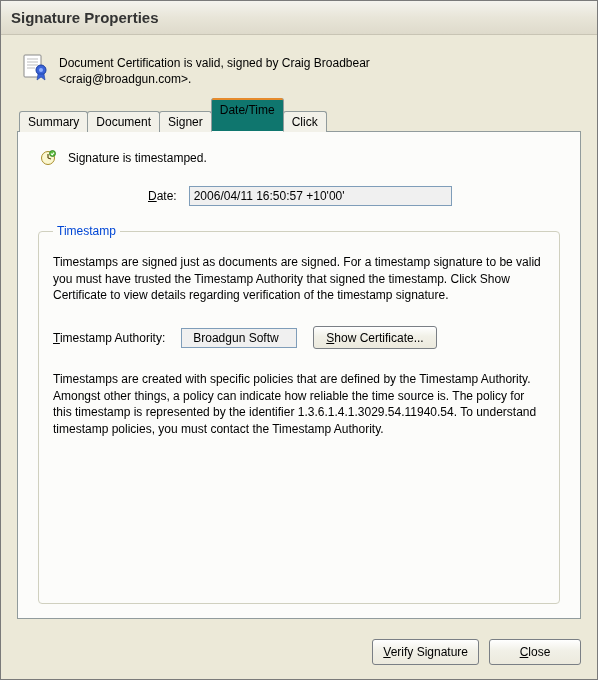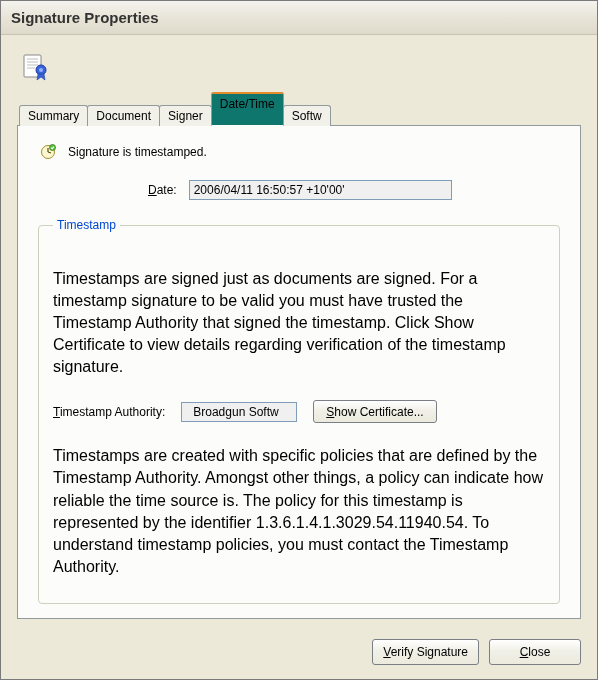--- a/index.html
+++ b/index.html
@@ -146,24 +146,23 @@
     margin: 0;
     padding: 16px 14px 14px 14px;
     flex: 1;
   }
   fieldset.groupbox legend {
     color: #0046D5;
     font-size: 12px;
     padding: 0 4px;
   }
   .para {
-    font-size: 16px;
+    font-size: 12px;
     line-height: 1.38;
     margin-bottom: 22px;
-    margin-top: 20px;
   }
   .para.last { margin-bottom: 0; }
   .auth-row {
     display: flex;
     align-items: center;
     gap: 16px;
     margin-bottom: 22px;
   }
   .btn {
     border: 1px solid #7A7F85;
@@ -204,28 +203,32 @@
           <rect x="3" y="2" width="17" height="22" rx="1" fill="#FFFFFF" stroke="#8A8A8A" stroke-width="1"></rect>
           <line x1="6" y1="6" x2="17" y2="6" stroke="#BDBDBD" stroke-width="1"></line>
           <line x1="6" y1="9" x2="17" y2="9" stroke="#BDBDBD" stroke-width="1"></line>
           <line x1="6" y1="12" x2="17" y2="12" stroke="#BDBDBD" stroke-width="1"></line>
           <line x1="6" y1="15" x2="14" y2="15" stroke="#BDBDBD" stroke-width="1"></line>
           <circle cx="20" cy="17" r="5" fill="#3A63D8" stroke="#1C3FA0" stroke-width="1"></circle>
           <circle cx="20" cy="17" r="2" fill="#8FAFFF"></circle>
           <path d="M17 21 L16 27 L20 24 L24 27 L23 21 Z" fill="#3A63D8" stroke="#1C3FA0" stroke-width="0.6"></path>
         </svg>
       </span>
+      <div class="cert-text">
+        <span>Document Certification is valid, signed by Craig Broadbear</span><br>
+        <span>&lt;craig@broadgun.com&gt;.</span>
+      </div>
     </div>
 
     <div class="tabs-header">
       <div class="tab">Summary</div>
       <div class="tab">Document</div>
       <div class="tab">Signer</div>
       <div class="tab active">Date/Time</div>
-      <div class="tab">Softw</div>
+      <div class="tab">Click</div>
     </div>
 
     <div class="tab-panel">
 
       <div class="status-row">
         <span class="clock-icon">
           <svg viewBox="0 0 16 16" width="16" height="16">
             <circle cx="8" cy="8" r="6.5" fill="#FBF7D0" stroke="#A88D2A" stroke-width="1"></circle>
             <line x1="8" y1="8" x2="8" y2="4" stroke="#5A4A10" stroke-width="1.2"></line>
             <line x1="8" y1="8" x2="11" y2="9" stroke="#5A4A10" stroke-width="1.2"></line>

